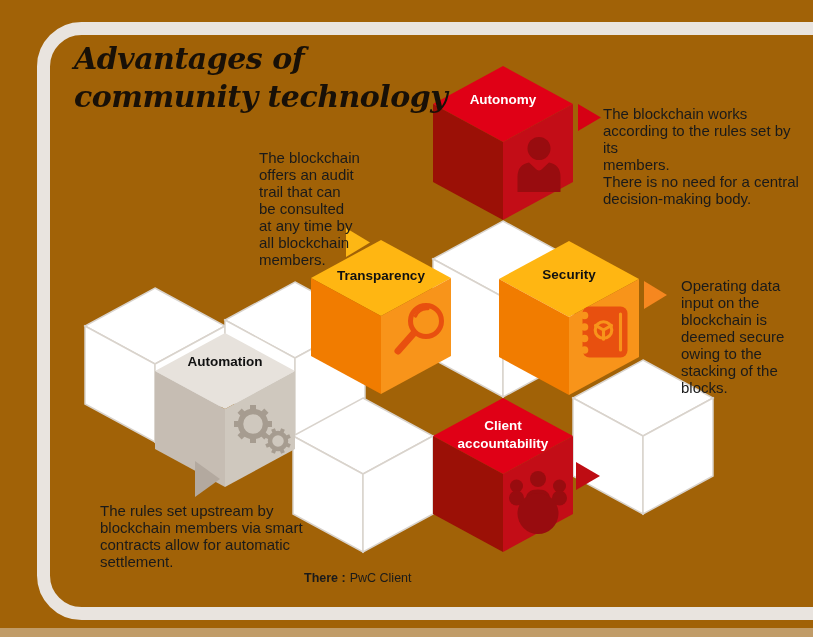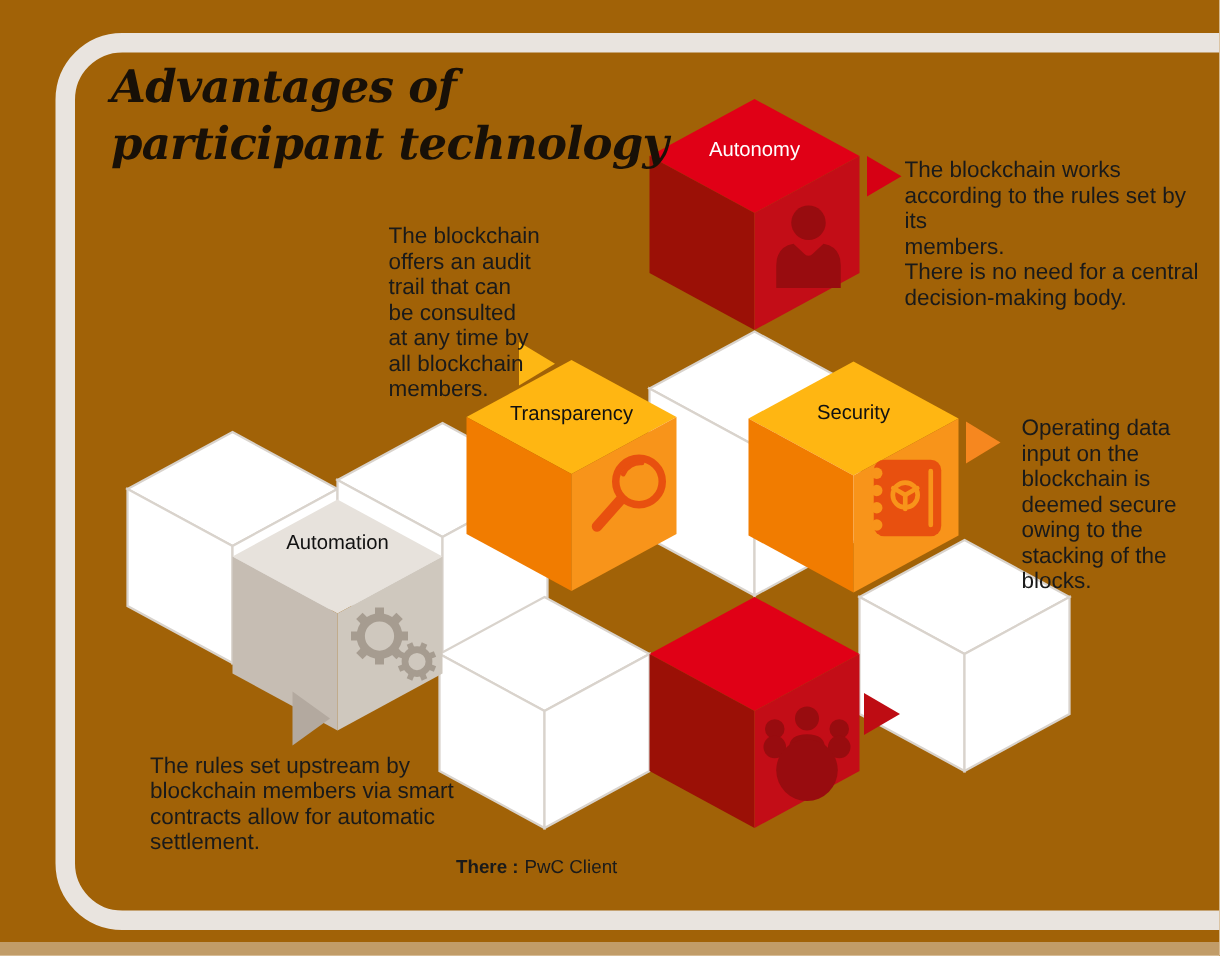--- a/index.html
+++ b/index.html
@@ -8,21 +8,21 @@
     font-family:"Liberation Sans",sans-serif;
   }
   .stage svg{position:absolute;left:0;top:0;}
   .title{
     position:absolute;left:74px;top:40px;
     font-family:"DejaVu Serif","Liberation Serif",serif;
     font-style:italic;font-weight:bold;font-size:30px;line-height:38px;
     color:#181007;letter-spacing:-0.5px;
   }
   .cube-label{
-    position:absolute;text-align:center;font-weight:normal;font-size:13.5px;
+    position:absolute;text-align:center;font-weight:bold;font-size:13.5px;
     line-height:18px;color:#111111;white-space:pre-line;
   }
   .cube-label.light{color:#ffffff;}
   .desc{
     position:absolute;font-size:15px;line-height:17px;color:#1a1a1a;
     white-space:pre-line;
   }
   .source{position:absolute;left:304px;top:571px;font-size:12.5px;color:#1a1a1a;}
   .source .lbl{font-weight:bold;margin-right:4px;}
   .wires{fill:#ffffff;}
@@ -154,27 +154,29 @@
         <circle cx="559.5" cy="486" r="6.5"></circle>
         <circle cx="559.5" cy="498" r="7.5"></circle>
         <circle cx="538" cy="513.5" r="20.5"></circle>
       </g>
       <polygon points="576,462 576,490 600,476" fill="#BE0C13"></polygon>
     </g>
   </svg>
 
   <div class="title">
     <div>Advantages of</div>
-    <div>participant technology</div>
+    <div>community technology</div>
   </div>
 
   <div class="cube-label light" style="left:423px;top:91px;width:160px;">Autonomy</div>
   <div class="cube-label" style="left:301px;top:267px;width:160px;">Transparency</div>
   <div class="cube-label" style="left:489px;top:266px;width:160px;text-align:center;">Security</div>
   <div class="cube-label" style="left:145px;top:353px;width:160px;">Automation</div>
+  <div class="cube-label light" style="left:413px;top:417px;width:180px;">Client
+accountability</div>
 
   <div class="desc" style="left:603px;top:105px;width:200px;">The blockchain works
 according to the rules set by its
 members.
 There is no need for a central
 decision-making body.</div>
   <div class="desc" style="left:259px;top:149px;width:130px;">The blockchain
 offers an audit
 trail that can
 be consulted

